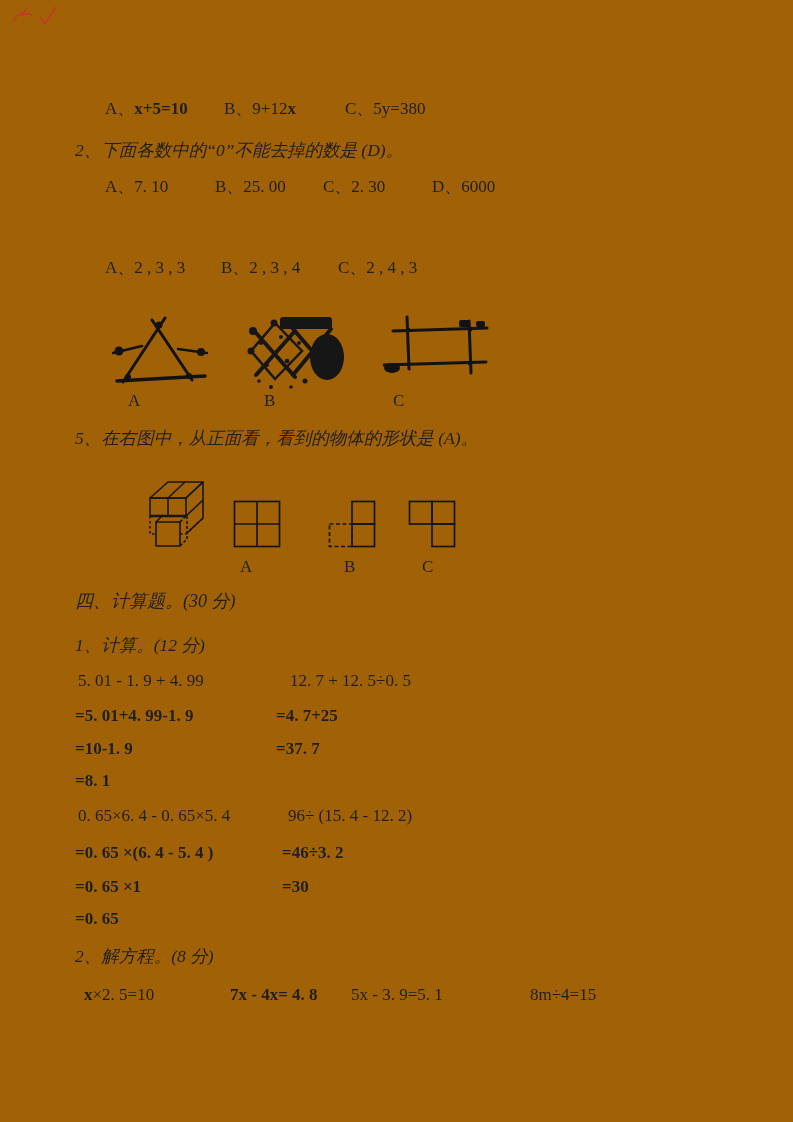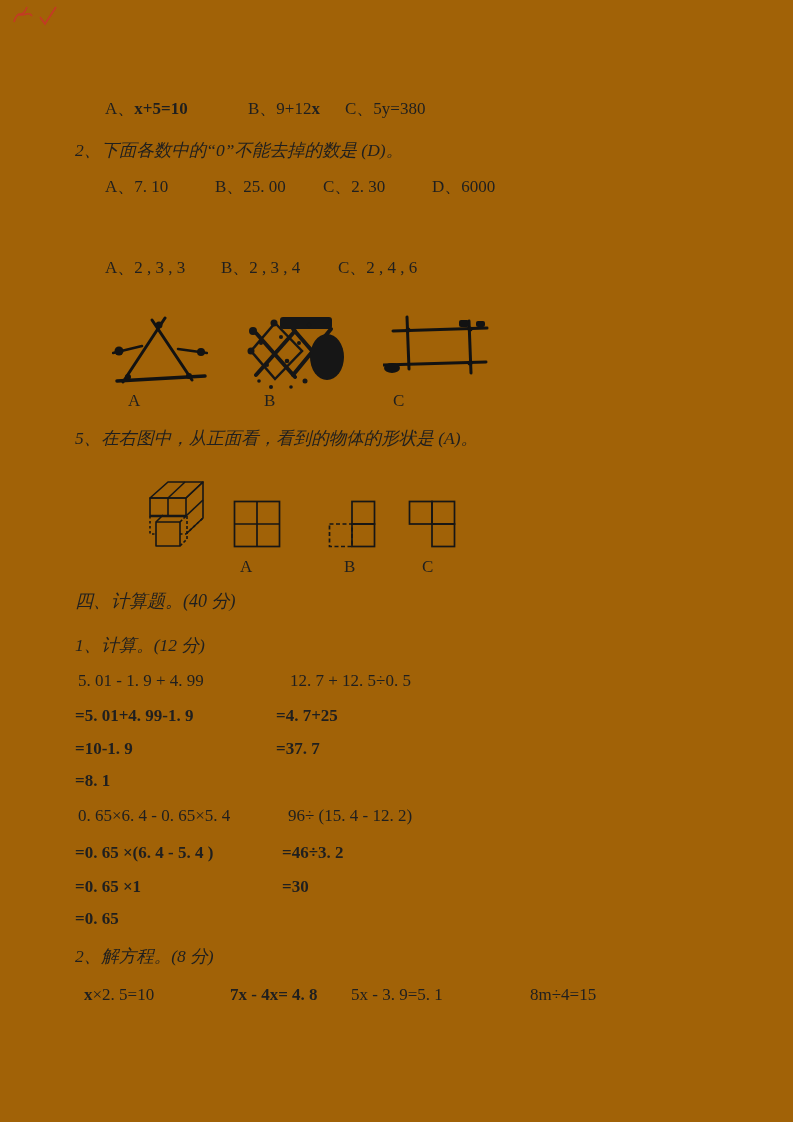--- a/index.html
+++ b/index.html
@@ -23,32 +23,32 @@
 <body>
 
 <div class="page">
 
   <svg class="fig" style="left:10px;top:2px" width="52" height="28" viewBox="0 0 52 28">
     <path d="M4,20 C8,6 12,18 17,5 M8,12 C14,16 18,8 22,14" stroke="#c9342a" stroke-width="1.6" fill="none" opacity="0.85"></path>
     <path d="M30,15 l5,7 l11,-17" stroke="#c9342a" stroke-width="1.8" fill="none" opacity="0.85"></path>
   </svg>
 
   <div class="ln" style="left:105px;top:99px"><span>A、</span><span class="b">x+5=10</span></div>
-  <div class="ln" style="left:248px;top:99px"><span>B、</span><span>9+12</span><span class="b">x</span></div>
+  <div class="ln" style="left:224px;top:99px"><span>B、</span><span>9+12</span><span class="b">x</span></div>
   <div class="ln" style="left:345px;top:99px"><span>C、</span><span>5y=380</span></div>
 
   <div class="ln cjk" style="left:75px;top:140px">2、下面各数中的“0”不能去掉的数是 (D)。</div>
   <div class="ln" style="left:105px;top:177px">A、7. 10</div>
   <div class="ln" style="left:215px;top:177px">B、25. 00</div>
   <div class="ln" style="left:323px;top:177px">C、2. 30</div>
   <div class="ln" style="left:432px;top:177px">D、6000</div>
 
   <div class="ln" style="left:105px;top:258px">A、2 , 3 , 3</div>
   <div class="ln" style="left:221px;top:258px">B、2 , 3 , 4</div>
-  <div class="ln" style="left:338px;top:258px">C、2 , 4 , 6</div>
+  <div class="ln" style="left:338px;top:258px">C、2 , 4 , 3</div>
 
 
   <svg class="fig" style="left:112px;top:316px" width="96" height="74" viewBox="0 0 96 74">
     <g stroke="#121212" fill="none" stroke-linecap="round">
       <line x1="53" y1="2" x2="11" y2="66" stroke-width="3"></line>
       <line x1="40" y1="4" x2="80" y2="64" stroke-width="3"></line>
       <line x1="5" y1="65" x2="93" y2="60" stroke-width="3.5"></line>
       <line x1="1" y1="37" x2="30" y2="30" stroke-width="2.5"></line>
       <line x1="66" y1="33" x2="95" y2="37" stroke-width="2.5"></line>
     </g>
@@ -158,21 +158,21 @@
       <rect x="1.5" y="1.5" width="22.5" height="22.5"></rect>
       <rect x="24" y="1.5" width="22.5" height="22.5"></rect>
       <rect x="24" y="24" width="22.5" height="22.5"></rect>
     </g>
   </svg>
 
   <div class="lbl" style="left:240px;top:557px">A</div>
   <div class="lbl" style="left:344px;top:557px">B</div>
   <div class="lbl" style="left:422px;top:557px">C</div>
 
-  <div class="ln cjk" style="left:75px;top:591px;font-size:18px">四、计算题。(40 分)</div>
+  <div class="ln cjk" style="left:75px;top:591px;font-size:18px">四、计算题。(30 分)</div>
   <div class="ln cjk" style="left:75px;top:635px">1、计算。(12 分)</div>
 
   <div class="ln" style="left:78px;top:671px">5. 01 - 1. 9 + 4. 99</div>
   <div class="ln" style="left:290px;top:671px">12. 7 + 12. 5÷0. 5</div>
   <div class="ln b" style="left:75px;top:706px">=5. 01+4. 99-1. 9</div>
   <div class="ln b" style="left:276px;top:706px">=4. 7+25</div>
   <div class="ln b" style="left:75px;top:739px">=10-1. 9</div>
   <div class="ln b" style="left:276px;top:739px">=37. 7</div>
   <div class="ln b" style="left:75px;top:771px">=8. 1</div>
 

